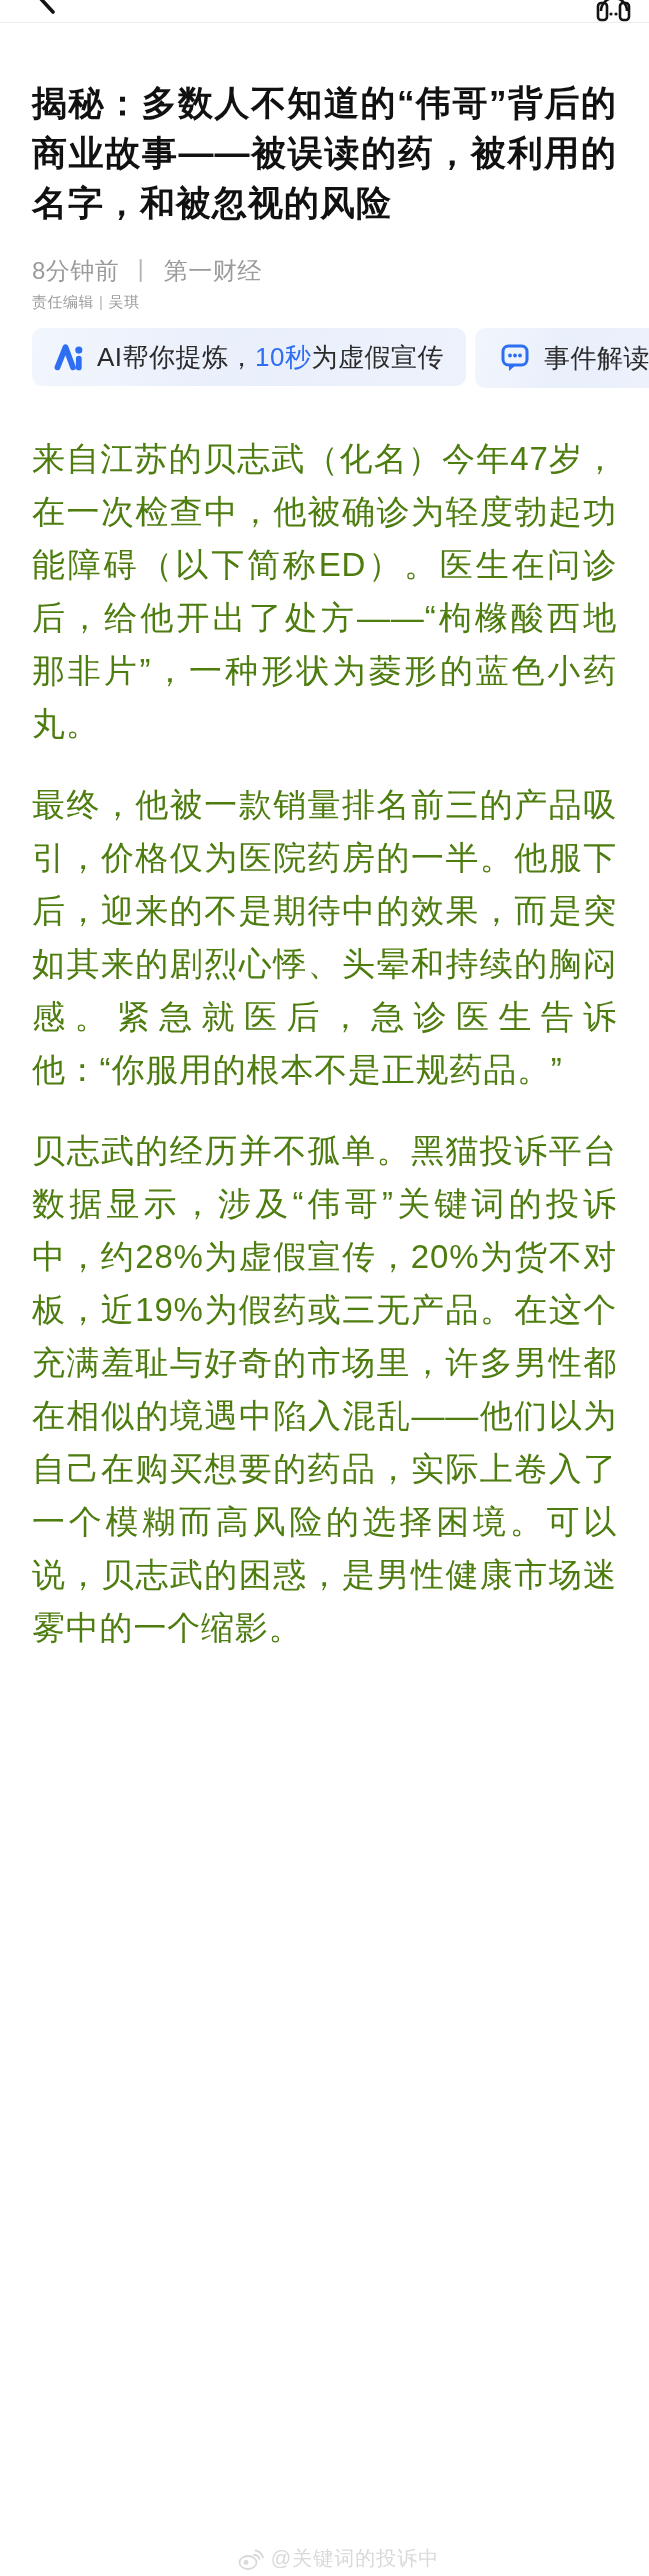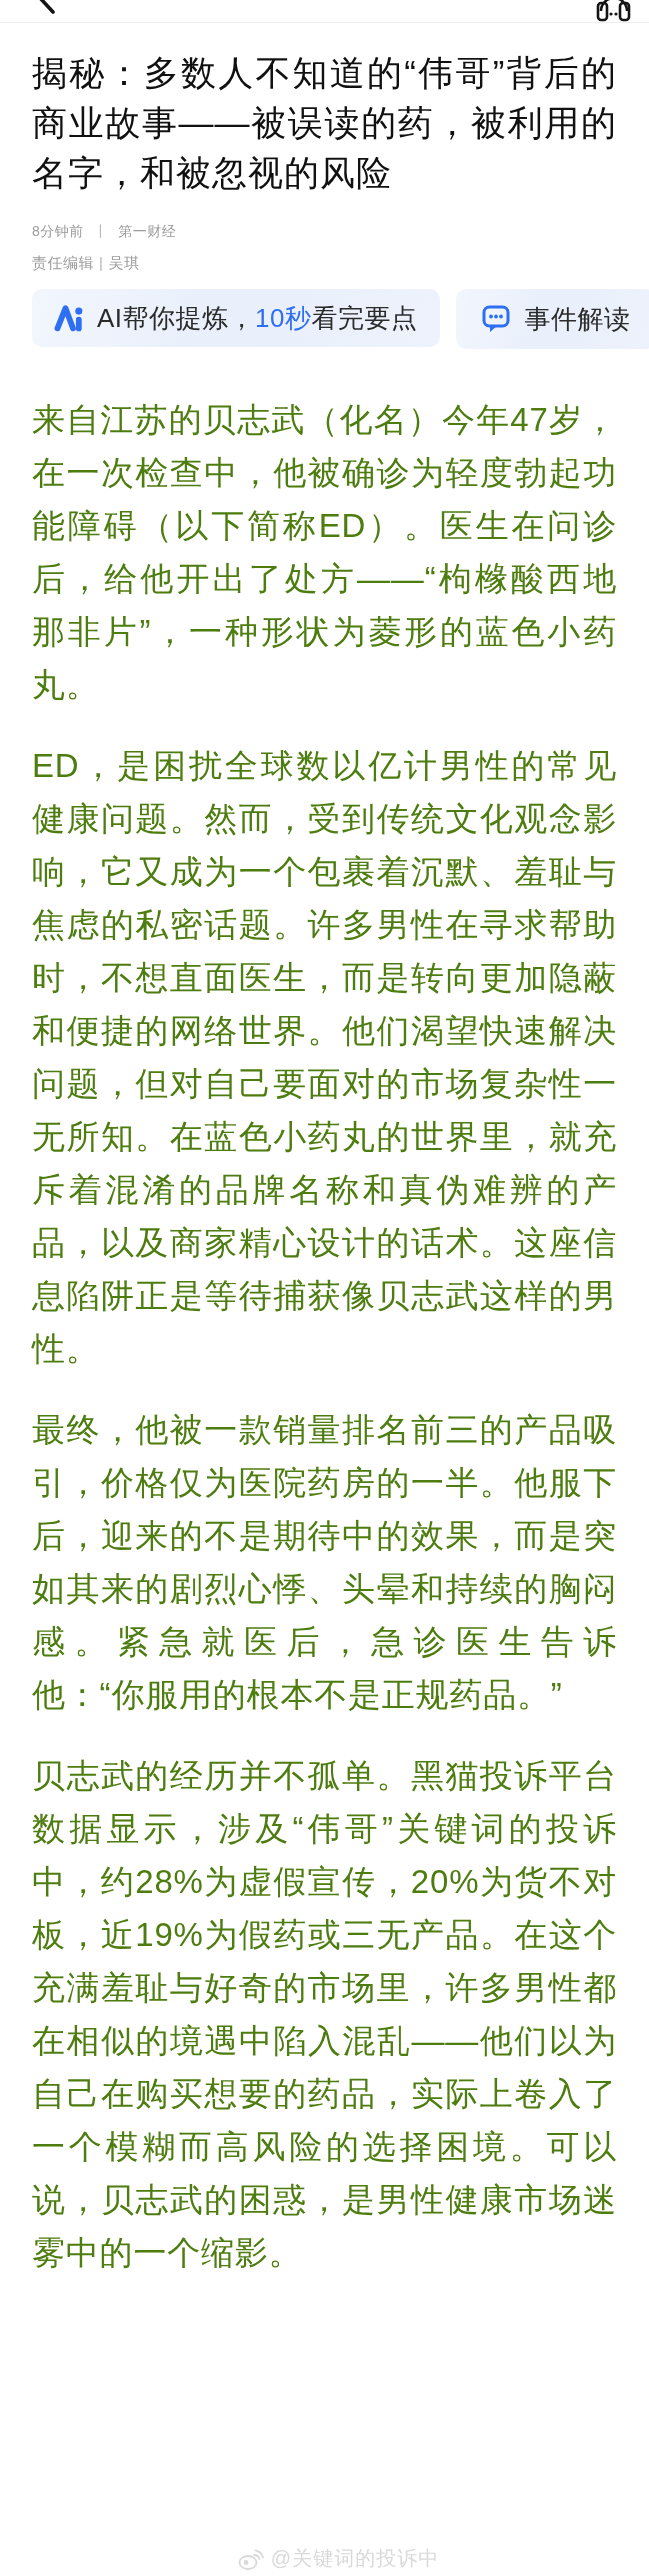--- a/index.html
+++ b/index.html
@@ -7,30 +7,30 @@
     width:649px;height:2576px;background:#ffffff;overflow:hidden;position:relative;
     font-family:"Liberation Sans","DejaVu Sans",sans-serif;
     -webkit-font-smoothing:antialiased;
   }
   
   .topbar{position:relative;height:22px;background:#fff;border-bottom:1px solid #ededed;overflow:hidden;}
   .back-wrap{position:absolute;left:32px;top:-17px;width:32px;height:32px;}
   .listen-wrap{position:absolute;right:16px;top:-15px;width:40px;height:40px;}
   
   .title{
-    margin:25px 32px 0 32px;font-size:35px;line-height:50px;font-weight:400;
+    margin:55px 32px 0 32px;font-size:35px;line-height:50px;font-weight:700;
     color:#111;letter-spacing:1px;text-align:justify;
   }
   
-  .meta{margin:20px 32px 0 32px;font-size:14px;line-height:27px;color:#9b9b9b;letter-spacing:0.5px;}
+  .meta{margin:29px 32px 0 32px;font-size:24px;line-height:27px;color:#9b9b9b;letter-spacing:0.5px;}
   .meta .sep{margin:0 10px;color:#b5b5b5;}
   .meta2{margin:4px 32px 0 32px;font-size:15px;line-height:27px;color:#9b9b9b;letter-spacing:0.5px;}
   .meta2 .sep2{margin:0 5px;color:#b5b5b5;}
   
-  .btn-row{display:flex;gap:16px;margin:13px 32px 0 32px;}
+  .btn-row{display:flex;gap:9px;margin:13px 32px 0 32px;}
   .pill{
     height:58px;border-radius:10px;display:flex;align-items:center;justify-content:center;
     background:linear-gradient(105deg,#f2f6fd 0%,#e9effb 45%,#edf2fc 100%);
     font-size:26px;color:#2b2b2b;cursor:pointer;letter-spacing:0.5px;white-space:nowrap;
   }
   .pill-ai{padding:0 22px;}
   .pill-chat{padding:1px 24px;}
   .pill .ico{display:flex;align-items:center;margin-right:13px;}
   .hl{color:#2e6ef2;}
   
@@ -79,39 +79,38 @@
   <div class="pill pill-ai">
     <span class="ico">
       <svg width="30" height="30" viewBox="0 0 26 26">
         <path d="M3 22 L10 4.5 L16.5 22" fill="none" stroke="#2e6ef2" stroke-width="5" stroke-linecap="round" stroke-linejoin="round"></path>
         <path d="M21.5 22 L21.5 14.5" fill="none" stroke="#2e6ef2" stroke-width="5" stroke-linecap="round"></path>
         <circle cx="21.5" cy="7" r="3.1" fill="#2e6ef2"></circle>
       </svg>
     </span>
     <span>AI帮你提炼，</span>
       <span class="hl">10秒</span>
-      <span>看完要点</span>
+      <span>为虚假宣传</span>
   </div>
   <div class="pill pill-chat">
     <span class="ico">
       <svg width="32" height="32" viewBox="0 0 32 32">
         <rect x="4" y="4" width="24" height="19" rx="5.5" fill="none" stroke="#2e6ef2" stroke-width="3"></rect>
         <circle cx="11" cy="13.5" r="1.9" fill="#2e6ef2"></circle>
         <circle cx="16" cy="13.5" r="1.9" fill="#2e6ef2"></circle>
         <circle cx="21" cy="13.5" r="1.9" fill="#2e6ef2"></circle>
         <path d="M10 22.5 L10 29 L17.5 22.5 Z" fill="#2e6ef2"></path>
       </svg>
     </span>
     <span>事件解读</span>
   </div>
 </div>
 
 <div class="article">
   <p>来自江苏的贝志武（化名）今年47岁，在一次检查中，他被确诊为轻度勃起功能障碍（以下简称ED）。医生在问诊后，给他开出了处方——“枸橼酸西地那非片”，一种形状为菱形的蓝色小药丸。</p>
-  <p>ED，是困扰全球数以亿计男性的常见健康问题。然而，受到传统文化观念影响，它又成为一个包裹着沉默、羞耻与焦虑的私密话题。许多男性在寻求帮助时，不想直面医生，而是转向更加隐蔽和便捷的网络世界。他们渴望快速解决问题，但对自己要面对的市场复杂性一无所知。在蓝色小药丸的世界里，就充斥着混淆的品牌名称和真伪难辨的产品，以及商家精心设计的话术。这座信息陷阱正是等待捕获像贝志武这样的男性。</p>
   <p>最终，他被一款销量排名前三的产品吸引，价格仅为医院药房的一半。他服下后，迎来的不是期待中的效果，而是突如其来的剧烈心悸、头晕和持续的胸闷感。紧急就医后，急诊医生告诉他：“你服用的根本不是正规药品。”</p>
   <p>贝志武的经历并不孤单。黑猫投诉平台数据显示，涉及“伟哥”关键词的投诉中，约28%为虚假宣传，20%为货不对板，近19%为假药或三无产品。在这个充满羞耻与好奇的市场里，许多男性都在相似的境遇中陷入混乱——他们以为自己在购买想要的药品，实际上卷入了一个模糊而高风险的选择困境。可以说，贝志武的困惑，是男性健康市场迷雾中的一个缩影。</p>
 </div>
 
 <div class="watermark">
   <svg width="26" height="22" viewBox="0 0 26 22">
     <ellipse cx="10" cy="14.5" rx="8.5" ry="6.5" fill="none" stroke="#d9d9d9" stroke-width="1.8"></ellipse>
     <circle cx="8" cy="14.5" r="2.4" fill="#d9d9d9"></circle>
     <path d="M16 7 A5.5 5.5 0 0 1 21.5 11" fill="none" stroke="#d9d9d9" stroke-width="1.8" stroke-linecap="round"></path>
     <path d="M17.5 2.5 A10 10 0 0 1 25 9.5" fill="none" stroke="#d9d9d9" stroke-width="1.8" stroke-linecap="round"></path>

